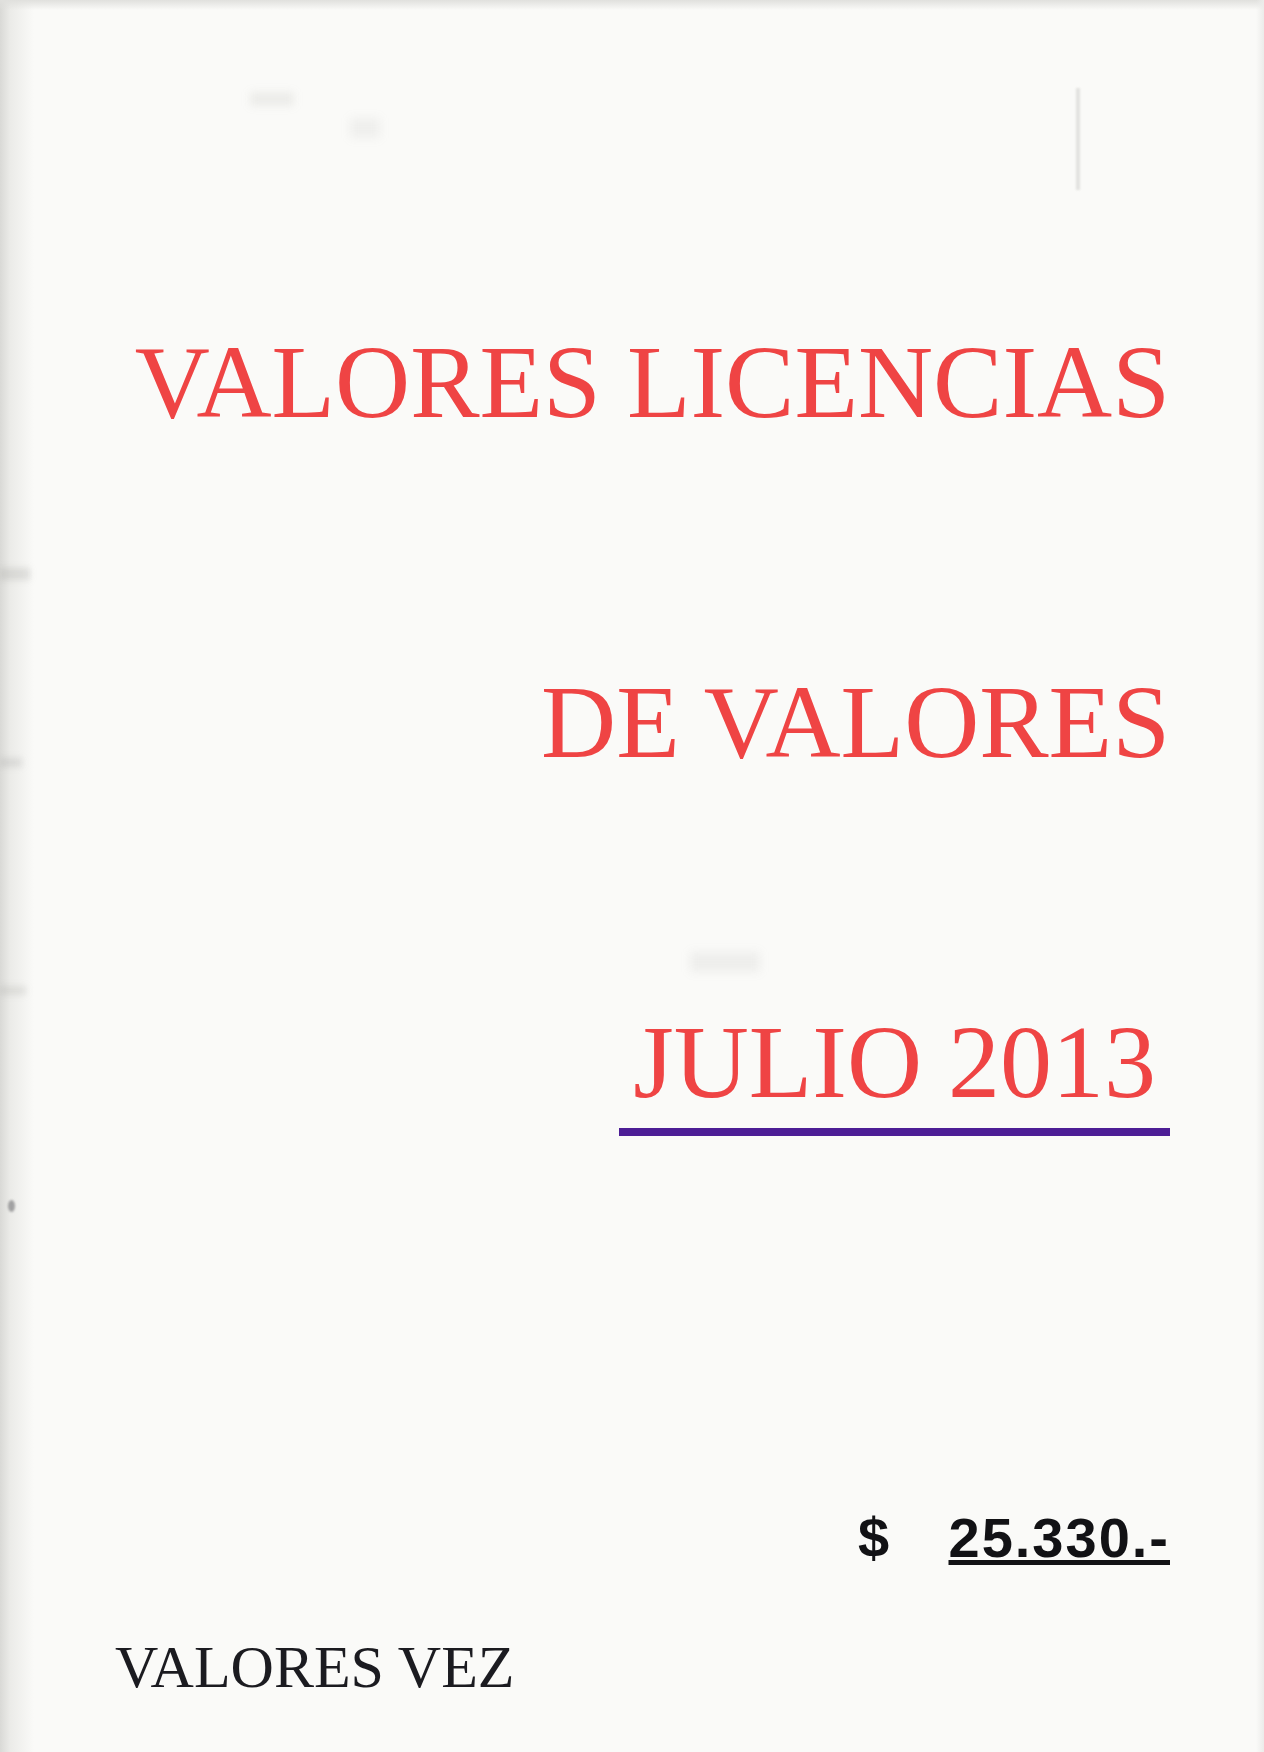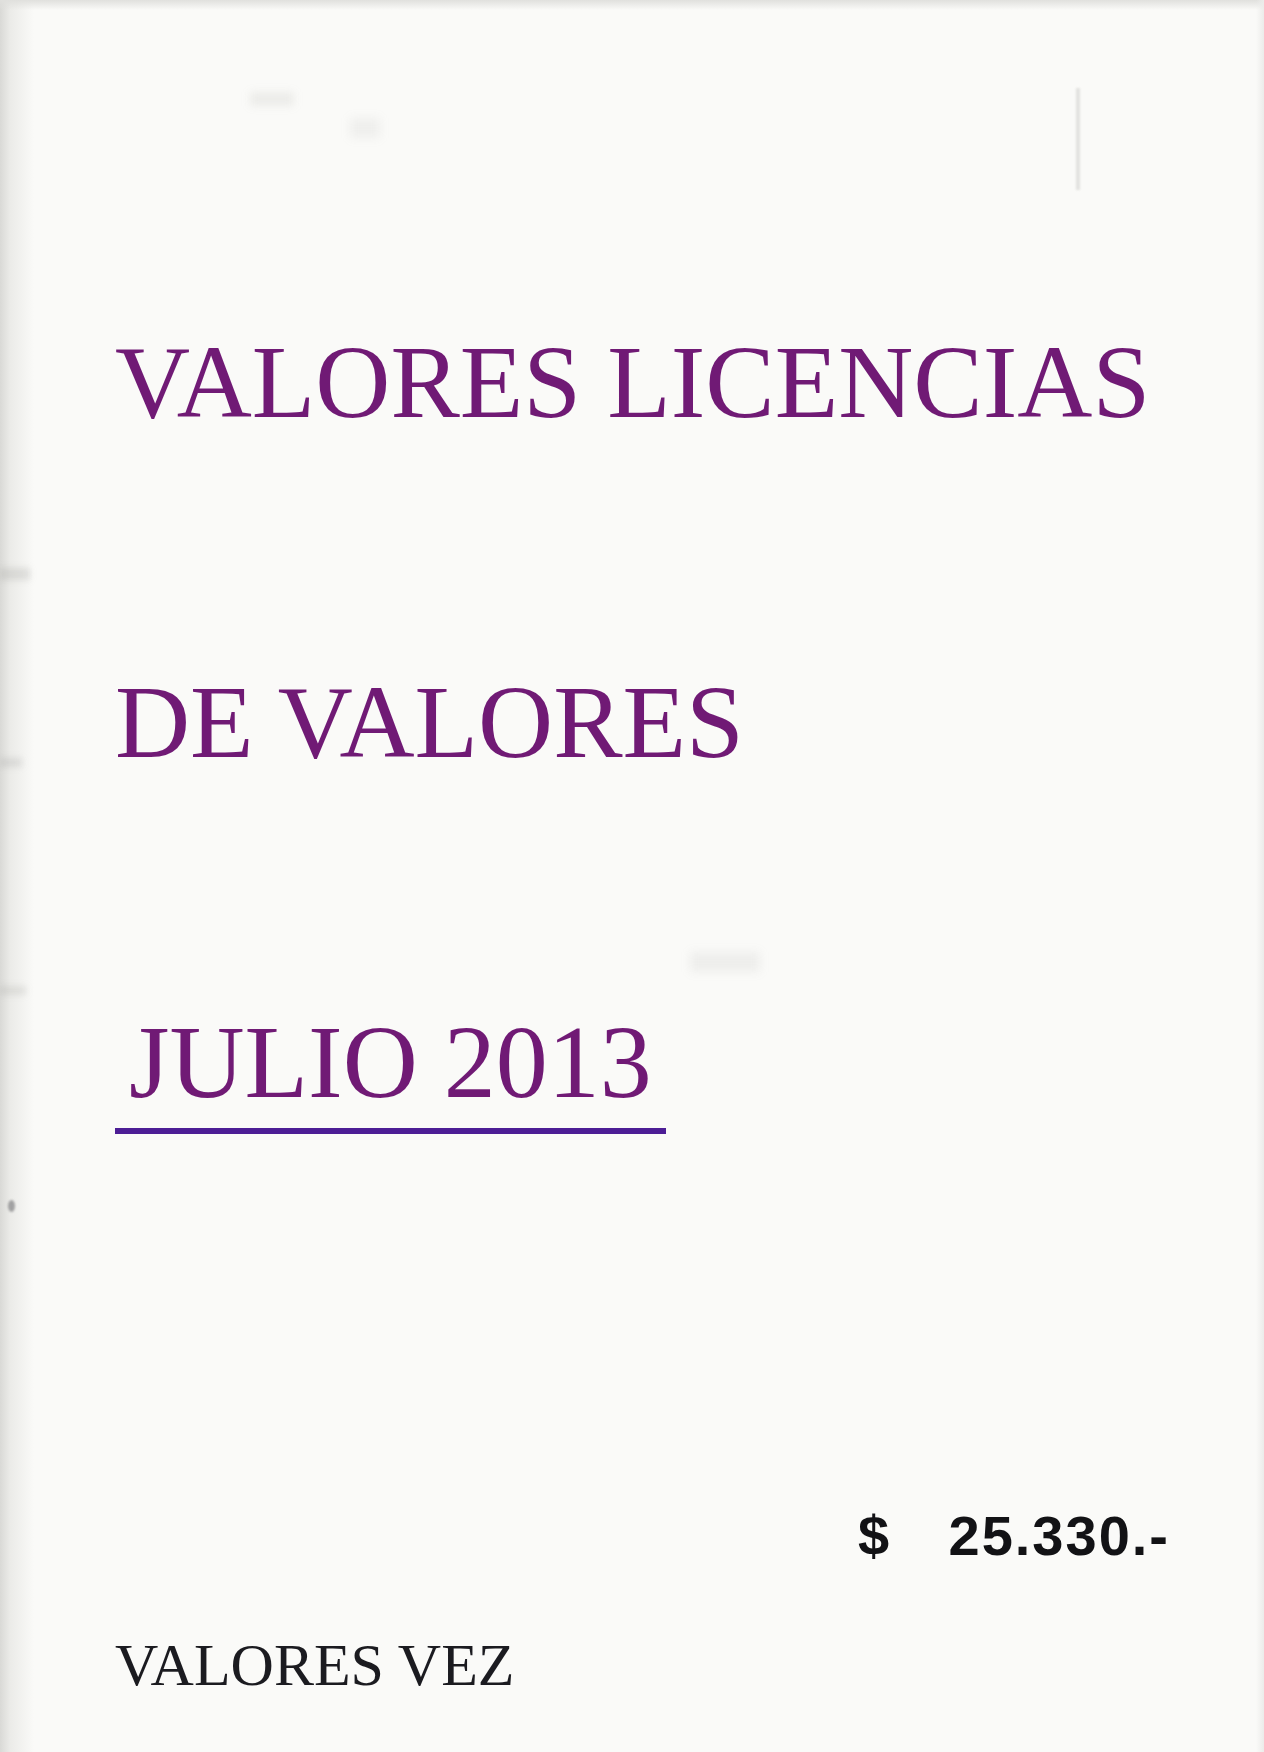--- a/index.html
+++ b/index.html
@@ -36,30 +36,30 @@
   .s6 { left: 250px; top: 92px; width: 44px; height: 14px; background: rgba(140,140,135,0.12); filter: blur(4px); }
   .s7 { left: 690px; top: 952px; width: 70px; height: 20px; background: rgba(140,140,135,0.10); filter: blur(5px); }
   .s8 { left: 350px; top: 118px; width: 30px; height: 20px; background: rgba(150,150,145,0.10); filter: blur(5px); }
 
   .page {
     position: relative;
     padding: 98px 94px 0 115px;
     z-index: 2;
   }
   .title {
-    text-align: left;
+    text-align: right;
     font-size: 104px;
     line-height: 1.09;
-    color: #701a75;
+    color: #ef4444;
     white-space: pre;
   }
   .title-line { display: block; }
   .underlined {
     display: inline-block;
-    border-bottom: 6px solid #4c1d95;
+    border-bottom: 8px solid #4c1d95;
     padding: 0 14px 10px 14px;
   }
   .list { margin-top: 142px; }
   .row {
     display: flex;
     justify-content: space-between;
     align-items: flex-start;
     margin-bottom: 57px;
   }
   .label {
@@ -73,21 +73,21 @@
     width: 312px;
     display: flex;
     justify-content: space-between;
     align-items: flex-start;
     font-family: "Liberation Sans", sans-serif;
     font-weight: bold;
     font-size: 56px;
     line-height: 65px;
     color: #121215;
   }
-  .amt { letter-spacing: 2px; }
+  .amt { letter-spacing: 2px; text-decoration: underline; }
 </style>
 </head>
 <body>
 
 <div class="scan-edge-left"></div>
 <div class="scan-edge-top"></div>
 <div class="scan-edge-right"></div>
 <div class="smudge s1"></div>
 <div class="smudge s2"></div>
 <div class="smudge s3"></div>

